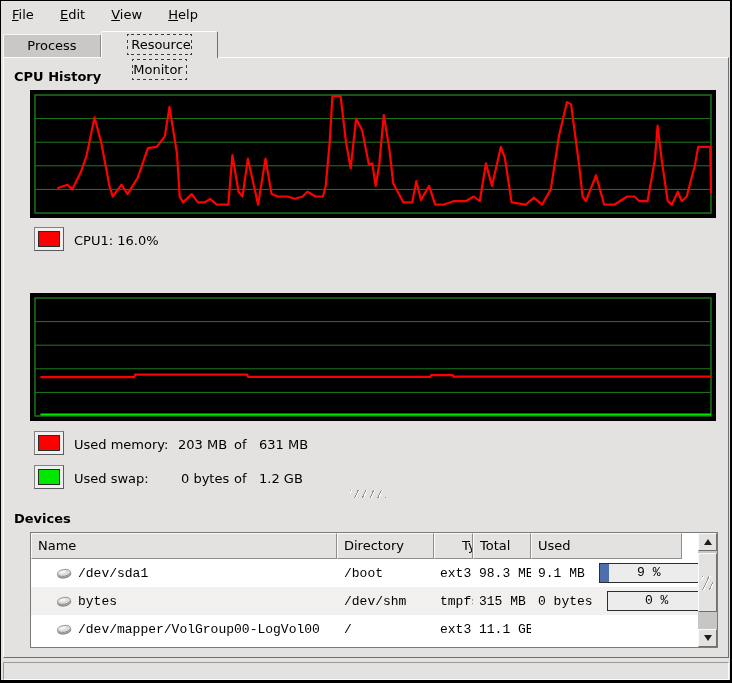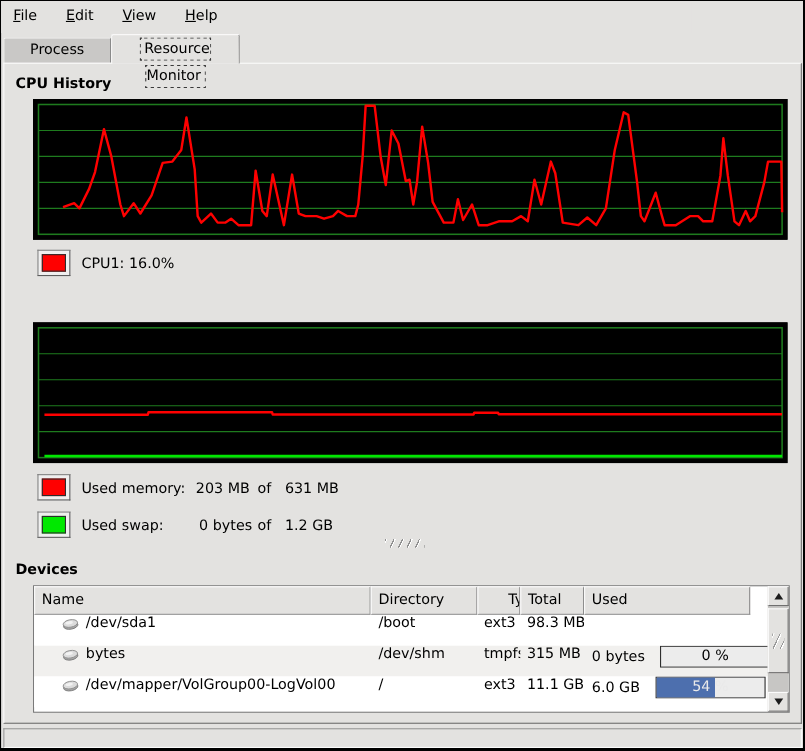--- a/index.html
+++ b/index.html
@@ -56,21 +56,21 @@
     border:1px solid #7a7a7a;background:#fff;
   }
   .thead{position:absolute;left:0;top:0;height:26px;display:flex;}
   .th{
     height:26px;line-height:24px;padding-left:6px;background:#e3e2e0;
     border-top:1px solid #fbfbfb;border-left:1px solid #fbfbfb;
     border-right:1px solid #8e8e8e;border-bottom:1px solid #8e8e8e;
     overflow:hidden;white-space:nowrap;cursor:default;
   }
   .tbody{position:absolute;left:0;top:26px;width:667px;}
-  .tr{display:flex;height:28px;align-items:flex-start;background:#fff;}
+  .tr{display:flex;height:28px;align-items:center;background:#fff;font-family:Liberation Mono, monospace;}
   .tr.alt{background:#f1f0ee;}
   .td{white-space:nowrap;overflow:hidden;}
   .td-name{width:306px;display:flex;align-items:center;padding-left:25px;}
   .td-name svg{margin-right:6px;flex:none;}
   .td-dir{width:97px;padding-left:7px;}
   .td-type{width:39px;padding-left:6px;}
   .td-total{width:58px;padding-left:6px;}
   .td-used{width:167px;display:flex;align-items:center;padding-left:7px;}
   .pbar{
     position:relative;margin-left:14px;width:100px;height:20px;flex:none;
@@ -186,20 +186,27 @@
               <ellipse cx="8" cy="8.6" rx="6.6" ry="3.4" fill="#a8a8a8" stroke="#7a7a7a" stroke-width="0.8"></ellipse>
               <ellipse cx="8" cy="6.8" rx="6.6" ry="3.4" fill="#dcdcdc" stroke="#8c8c8c" stroke-width="0.8"></ellipse>
               <ellipse cx="7" cy="6" rx="3.4" ry="1.4" fill="#f2f2f2"></ellipse>
             </g>
           </svg>
           <span>/dev/sda1</span>
         </div>
         <div class="td td-dir">/boot</div>
         <div class="td td-type">ext3</div>
         <div class="td td-total">98.3 MB</div>
+        <div class="td td-used">
+          <span>9.1 MB</span>
+          <span class="pbar">
+            <span class="fill" style="width: 9%;"></span>
+            <span class="plabel" style="color: rgb(0, 0, 0);">9 %</span>
+          </span>
+        </div>
       </div>
 
       <div class="tr alt">
         <div class="td td-name">
           <svg width="16" height="14" viewBox="0 0 16 14">
             <g transform="rotate(-10 8 7)">
               <ellipse cx="8" cy="8.6" rx="6.6" ry="3.4" fill="#a8a8a8" stroke="#7a7a7a" stroke-width="0.8"></ellipse>
               <ellipse cx="8" cy="6.8" rx="6.6" ry="3.4" fill="#dcdcdc" stroke="#8c8c8c" stroke-width="0.8"></ellipse>
               <ellipse cx="7" cy="6" rx="3.4" ry="1.4" fill="#f2f2f2"></ellipse>
             </g>
@@ -225,27 +232,20 @@
               <ellipse cx="8" cy="8.6" rx="6.6" ry="3.4" fill="#a8a8a8" stroke="#7a7a7a" stroke-width="0.8"></ellipse>
               <ellipse cx="8" cy="6.8" rx="6.6" ry="3.4" fill="#dcdcdc" stroke="#8c8c8c" stroke-width="0.8"></ellipse>
               <ellipse cx="7" cy="6" rx="3.4" ry="1.4" fill="#f2f2f2"></ellipse>
             </g>
           </svg>
           <span>/dev/mapper/VolGroup00-LogVol00</span>
         </div>
         <div class="td td-dir">/</div>
         <div class="td td-type">ext3</div>
         <div class="td td-total">11.1 GB</div>
-        <div class="td td-used">
-          <span>6.0 GB</span>
-          <span class="pbar">
-            <span class="fill" style="width: 54%;"></span>
-            <span class="plabel" style="color: rgb(233, 233, 233);">54 %</span>
-          </span>
-        </div>
       </div>
 
     </div>
 
     <div class="vscroll">
       <div class="sbtn" style="top:0;">
           <span class="arr-up"></span>
         </div>
       <div class="sthumb">
           <span class="grip"></span>

